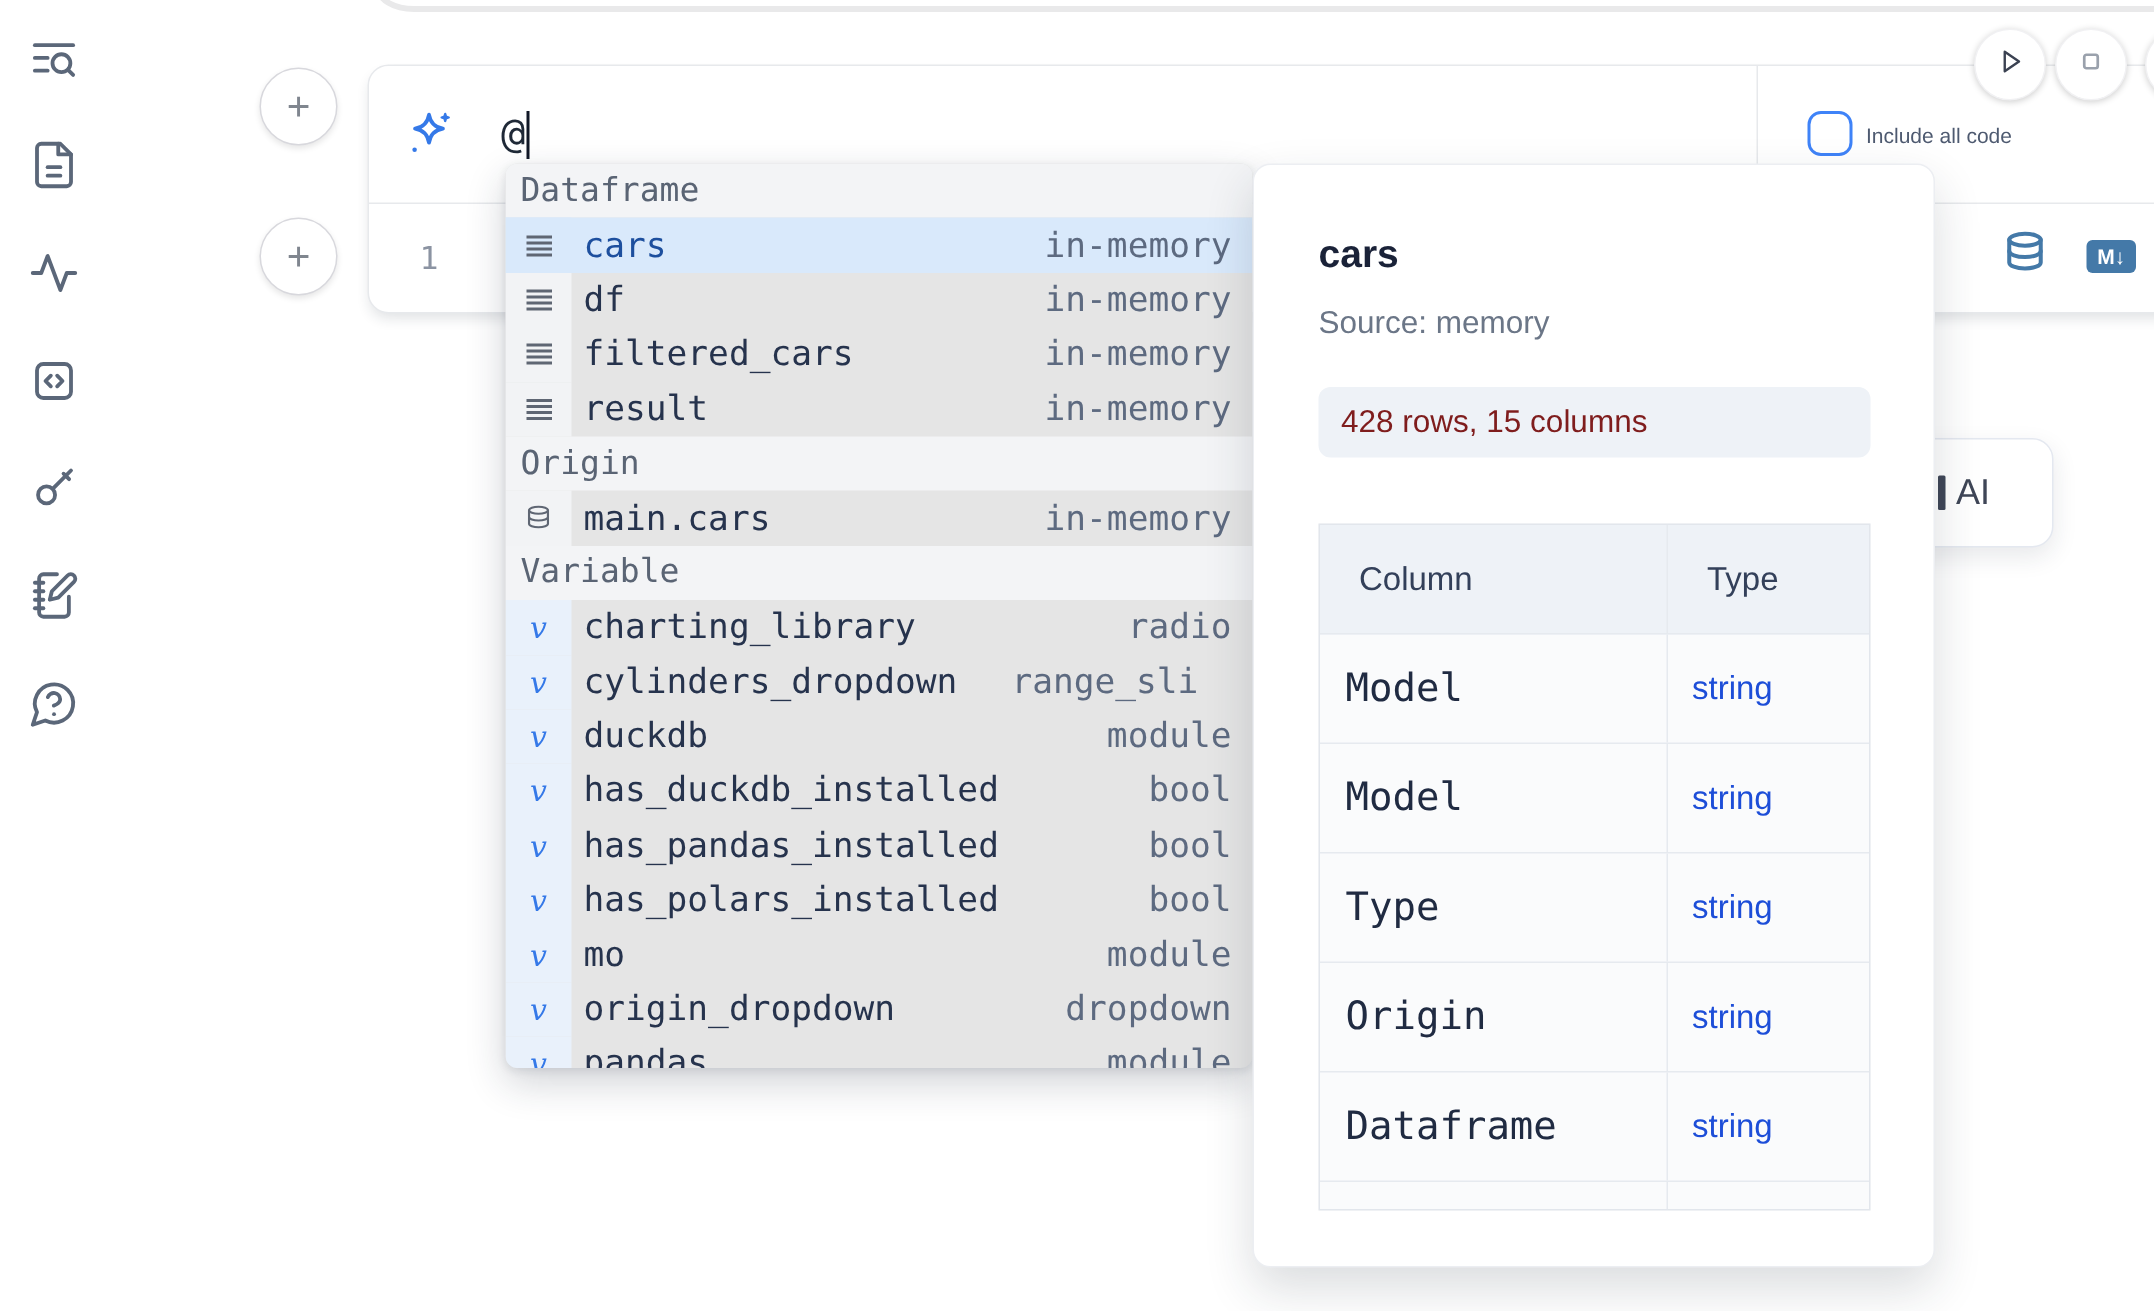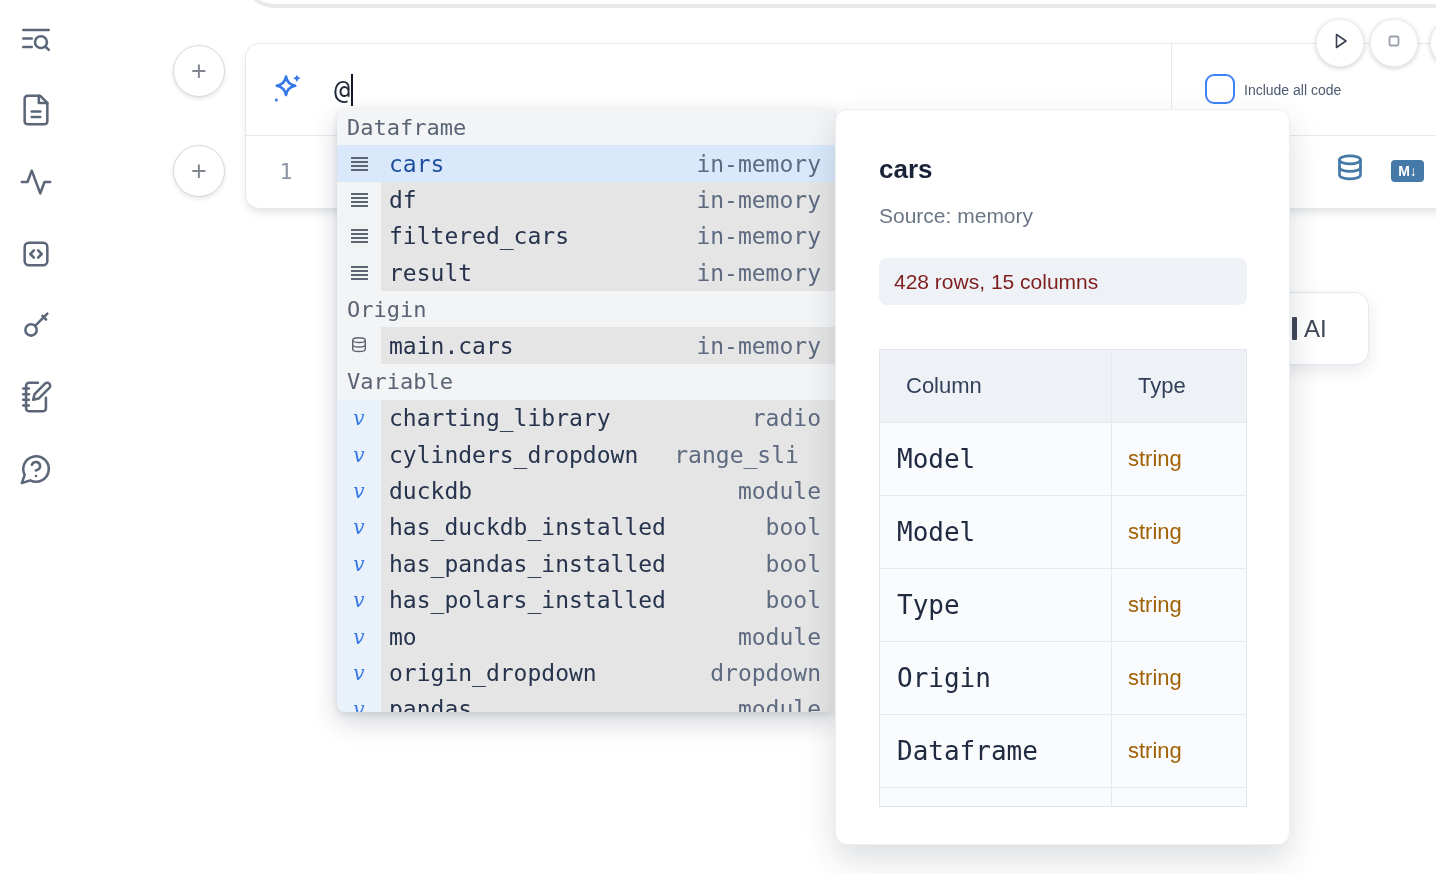--- a/index.html
+++ b/index.html
@@ -109,21 +109,21 @@
     position:absolute;left:43px;top:239px;width:368px;height:458px;overflow:hidden;
     border:1px solid #e2e6ec;box-sizing:border-box;background:#fafbfc;
   }
   .tr{display:flex;height:73px;border-bottom:1px solid #e6eaef;box-sizing:border-box;}
   .tr .c1{width:232px;display:flex;align-items:center;padding-left:17px;box-sizing:border-box;
     border-right:1px solid #e6eaef;}
   .tr .c2{flex:1;display:flex;align-items:center;padding-left:16px;box-sizing:border-box;}
   .tr.head{background:#eef2f7;}
   .tr.head .c1,.tr.head .c2{font-size:22px;color:#33405a;padding-left:26px;}
   .cell-name{font-family:"DejaVu Sans Mono", monospace;font-size:26px;color:#202b42;}
-  .cell-type{font-size:22px;color:#a16207;}
+  .cell-type{font-size:22px;color:#1d4ed8;}
   
   .ai-card{
     left:1242px;top:292px;width:125px;height:71px;background:#fff;border-radius:14px;
     border:1px solid #e4e8f0;box-shadow:0 6px 16px rgba(30,41,59,.10);z-index:25;
     display:flex;align-items:center;
   }
   .ai-partial{width:5px;height:23px;background:#3f4657;margin-left:49px;border-radius:1px;}
   .ai-label{font-size:24px;font-weight:normal;color:#3f4657;margin-left:7px;}
 </style>
 </head>

